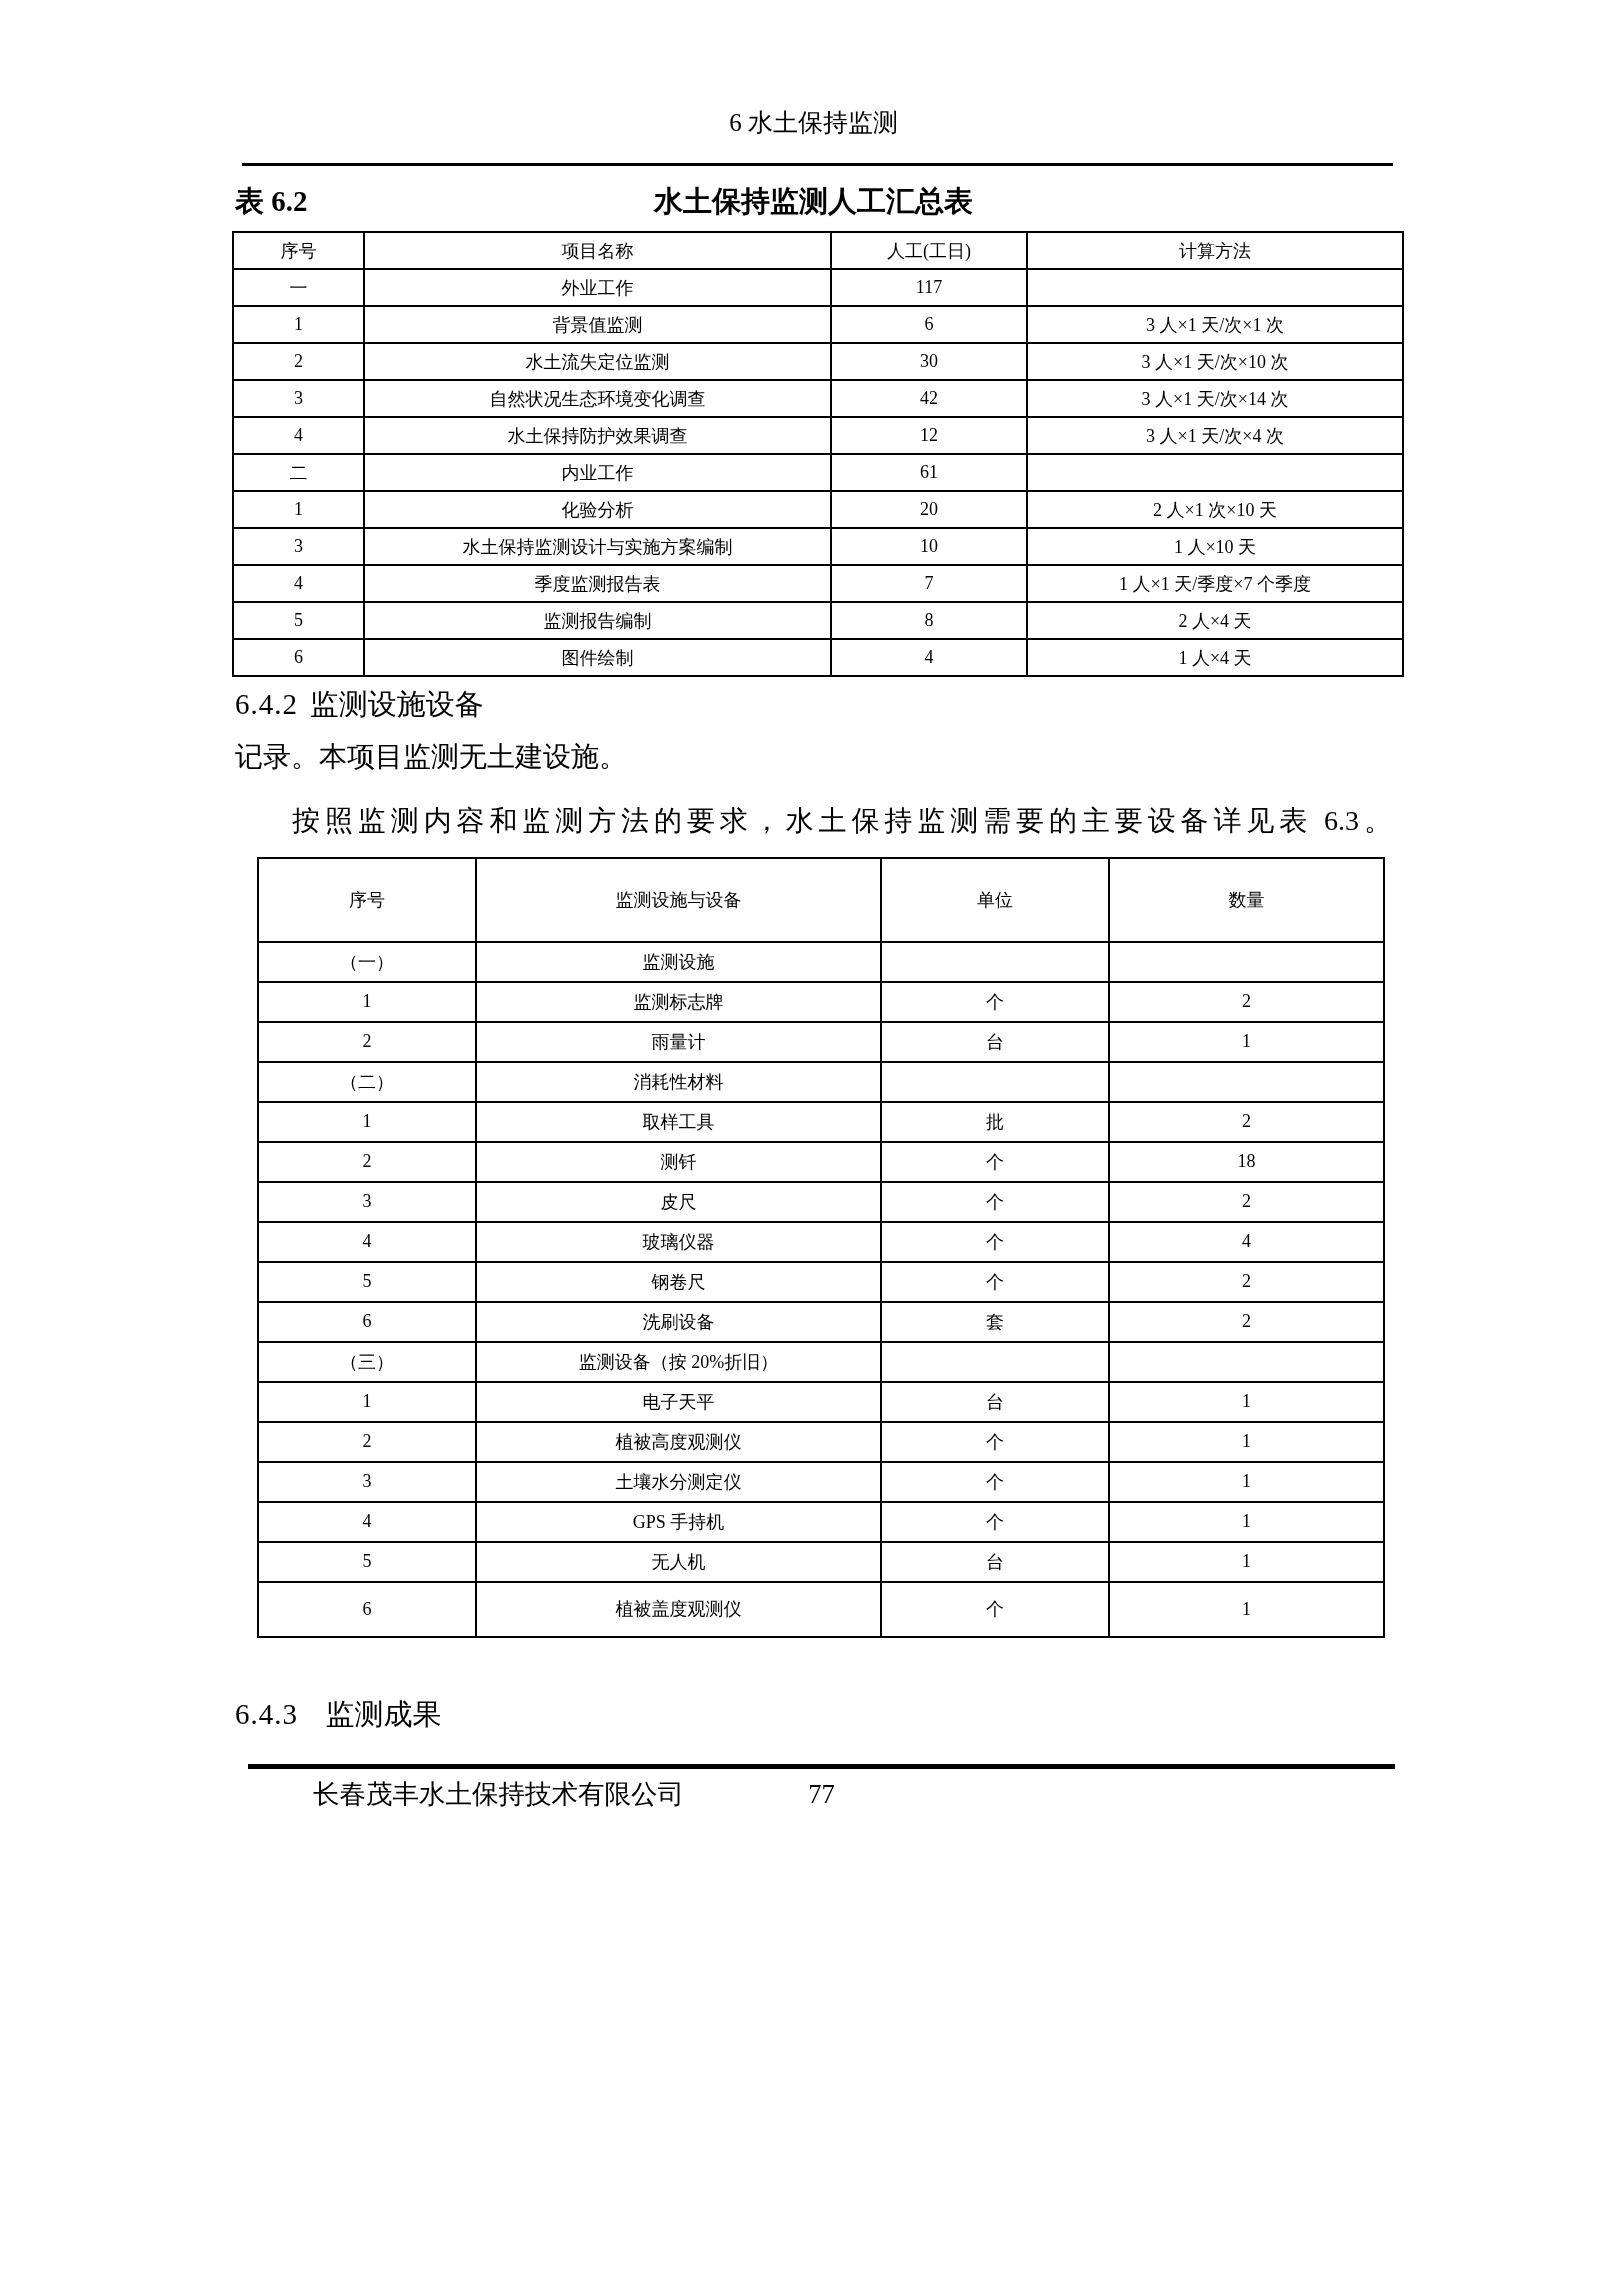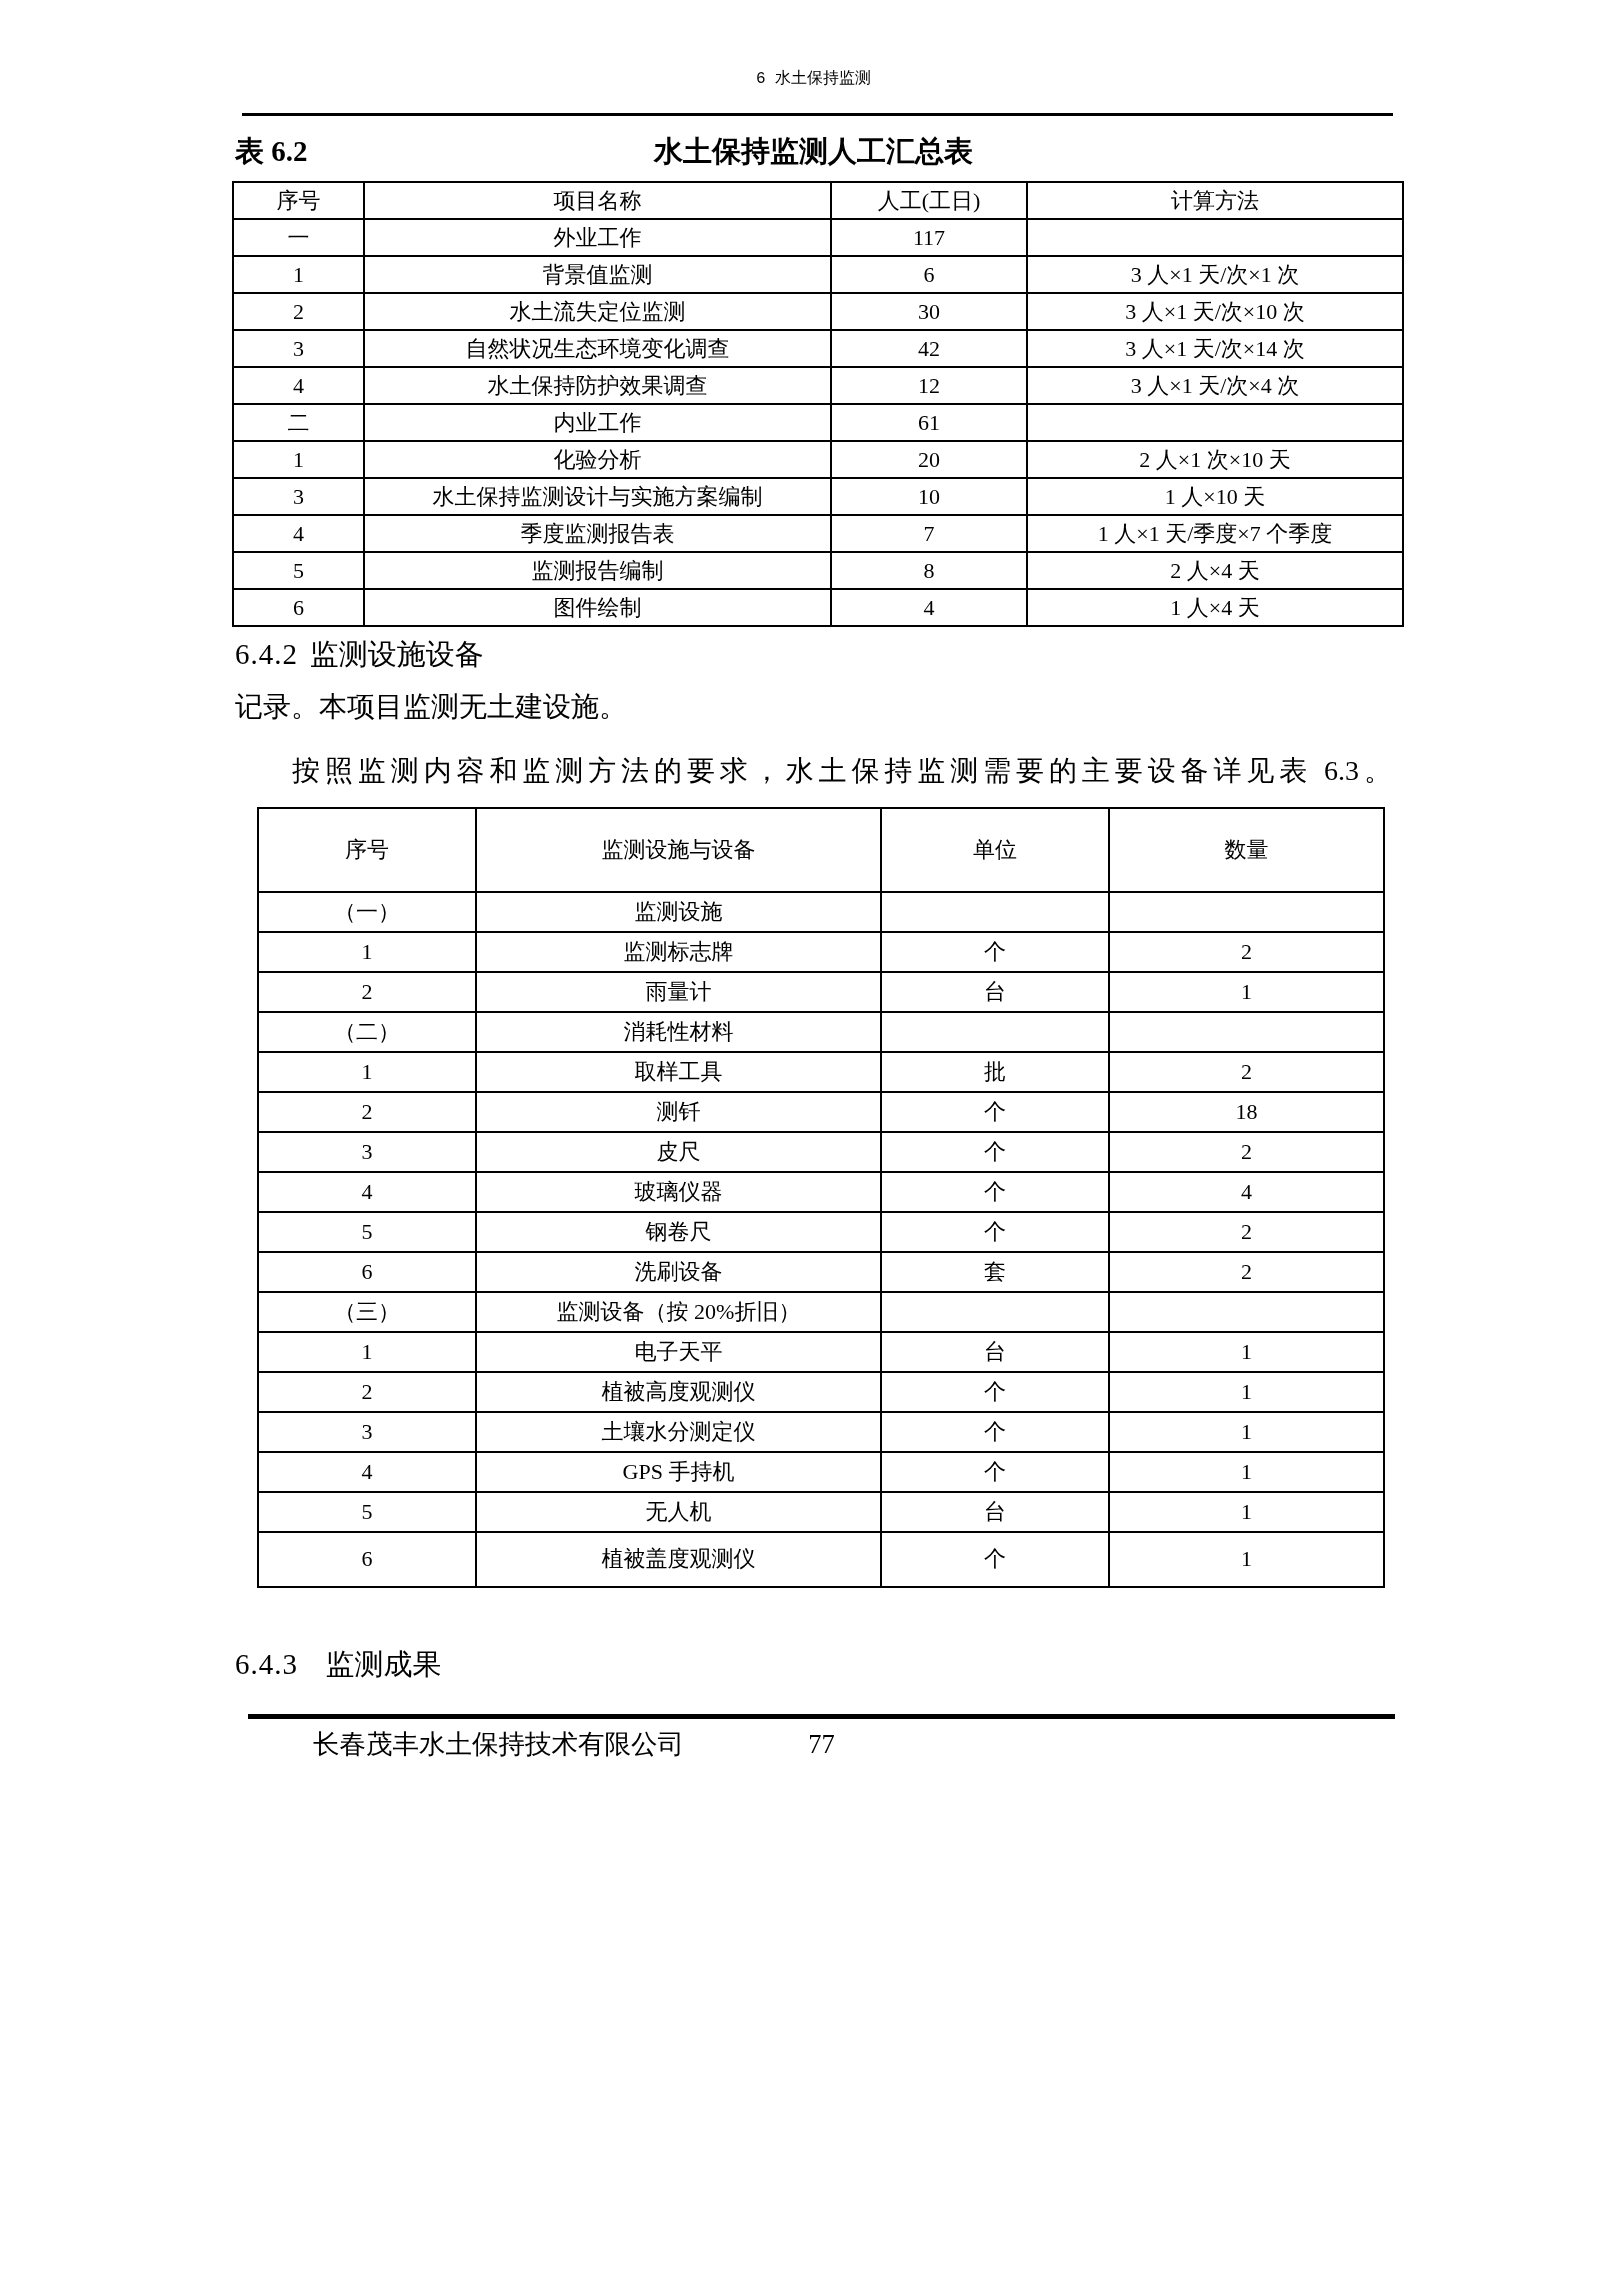--- a/index.html
+++ b/index.html
@@ -1,29 +1,29 @@
 <!DOCTYPE html>
 <html><head>
 <meta charset="utf-8">
 <style>
   html,body { margin:0; padding:0; background:#ffffff; }
   .page {
     position:relative; width:1621px; height:2293px; background:#ffffff;
     font-family:"Liberation Serif","DejaVu Serif",serif; color:#000;
     overflow:hidden;
   }
-  .doc-header { padding-top:68px; width:1157px; margin-left:235px; text-align:center; font-size:16px;font-family:Liberation Mono, monospace; }
+  .doc-header { padding-top:106px; width:1157px; margin-left:235px; text-align:center; font-size:25px; }
   .header-rule { height:3.9px; background:#000; width:1151px; margin:23.5px 0 0 242px; }
 
   .caption { position:relative; margin:16px 0 0 235px; width:1157px; font-weight:bold; font-size:29px; height:39px; line-height:39px; }
   .caption .cap-label { position:absolute; left:0; top:0; }
   .caption .cap-title { display:block; text-align:center; }
   .caption2 { margin-left:253px; width:1132px; }
 
-  table { border-collapse:collapse; table-layout:fixed; font-size:22px; }
+  table { border-collapse:collapse; table-layout:fixed; font-size:18px; }
   th, td { border:2px solid #000; text-align:center; vertical-align:middle; font-weight:normal; padding:0 3.9px; overflow:hidden; }
   .t62 { margin:9.8px 0 0 232px; width:1170px; }
   .t62 tr { height:37px; }
   .t63 { margin:3.9px 0 0 257px; width:1126px; }
   .t63 thead tr { height:84px; }
   .t63 tbody tr { height:40px; }
   .t63 tbody tr:last-child { height:55px; }
 
   .heading { margin-left:235px; font-size:29px; font-weight:normal; }
   .h-642 { margin-top:7.8px; }

